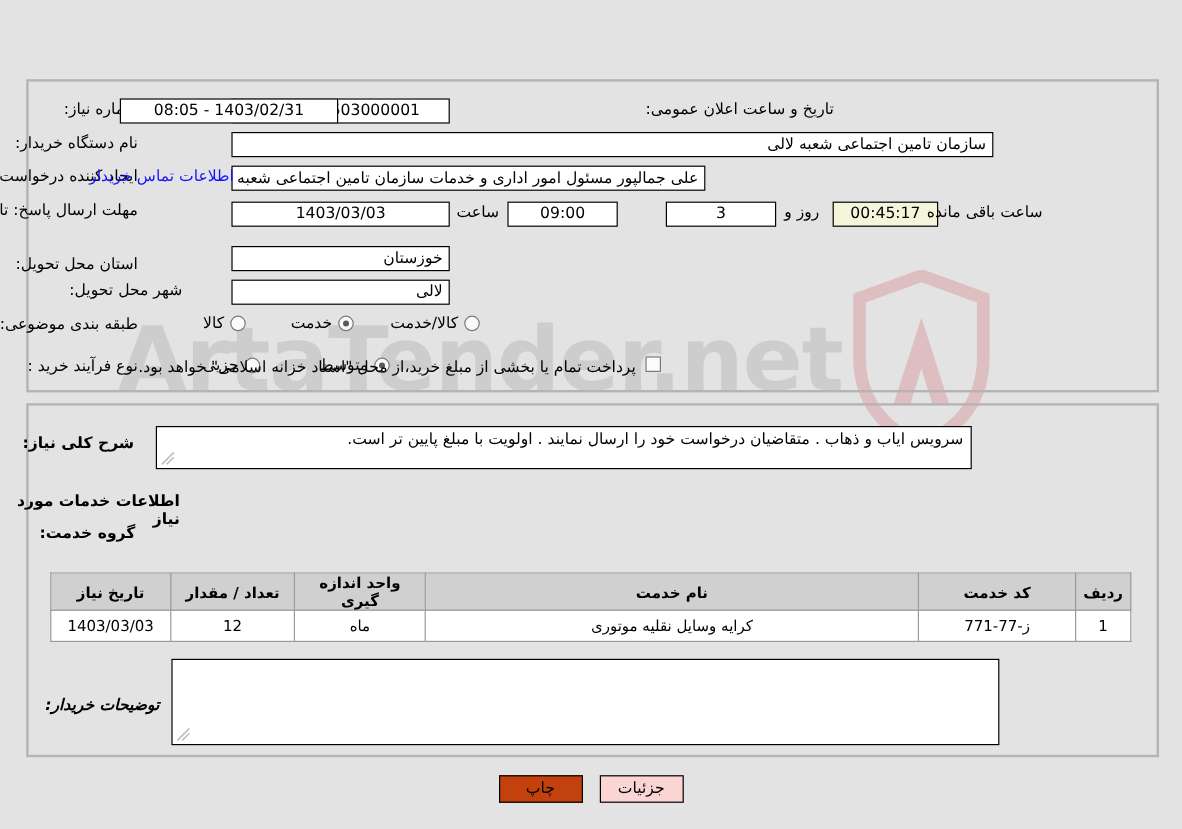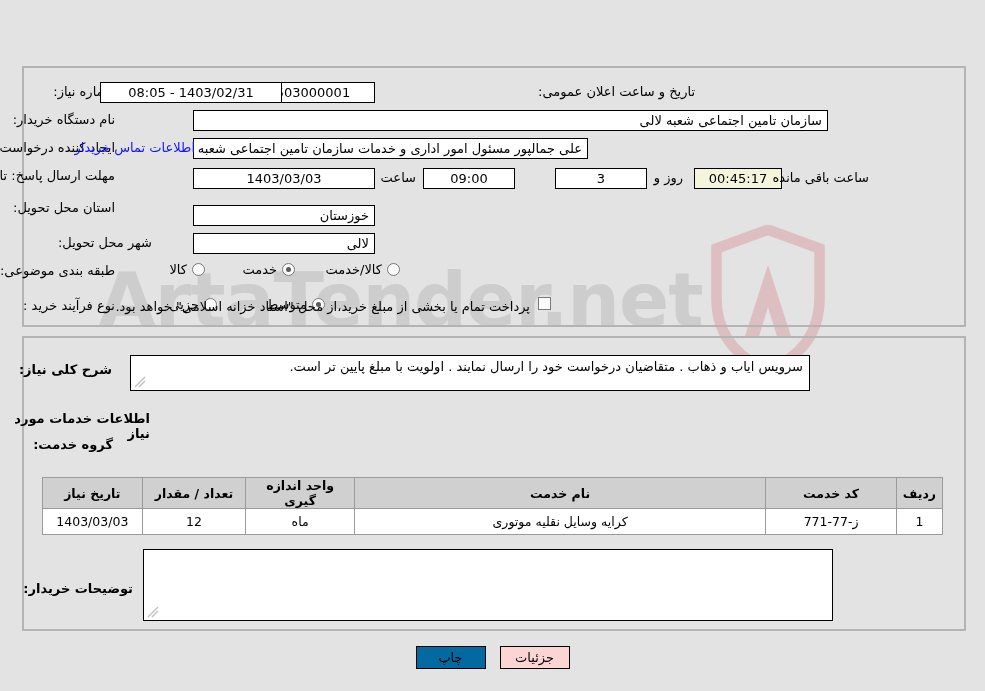--- a/index.html
+++ b/index.html
@@ -206,21 +206,21 @@
   .btn {
     border: 1px solid #000;
     font-size: 13px;
     padding: 3px 0;
     width: 70px;
     text-align: center;
     cursor: pointer;
     color: #000;
   }
   .btn.back  { background: #fbd4d4; }
-  .btn.print { background: #0369a1; }
+  .btn.print { background: #c2410c; }
 </style>
 </head>
 <body>
 
 <div id="root">
 
   <div class="watermark">
     <div class="wm-inner">
       <svg class="wm-shield" viewBox="0 0 100 128">
         <path d="M50 4 L94 20 L94 62 C94 96 74 114 50 124 C26 114 6 96 6 62 L6 20 Z" fill="none" stroke="rgba(210,110,120,0.30)" stroke-width="9"></path>
@@ -259,21 +259,21 @@
     <span class="flabel">مهلت ارسال پاسخ: تا تاریخ:</span>
   </div>
   <div class="fbox center" style="position:absolute; right:610px; top:168px; width:182px; z-index:5;">1403/03/03</div>
   <span class="inline-txt" style="position:absolute; right:563px; top:170px; z-index:5;">ساعت</span>
   <div class="fbox center" style="position:absolute; right:470px; top:168px; width:92px; z-index:5;">09:00</div>
   <div class="fbox center" style="position:absolute; right:338px; top:168px; width:92px; z-index:5;">3</div>
   <span class="inline-txt" style="position:absolute; right:296px; top:170px; z-index:5;">روز و</span>
   <div class="fbox cream" style="position:absolute; right:203px; top:168px; width:88px; z-index:5;">00:45:17</div>
   <span class="inline-txt" style="position:absolute; right:110px; top:170px; z-index:5;">ساعت باقی مانده</span>
 
-  <div class="frow" style="right:870px; top:199px;align-items:flex-end;">
+  <div class="frow" style="right:870px; top:212px;align-items:flex-end;">
     <span class="flabel">استان محل تحویل:</span>
   </div>
   <div class="fbox right" style="position:absolute; right:610px; top:205px; width:182px; z-index:5;">خوزستان</div>
 
   <div class="frow" style="right:833px; top:234px;align-items:flex-end;">
     <span class="flabel">شهر محل تحویل:</span>
   </div>
   <div class="fbox right" style="position:absolute; right:610px; top:233px; width:182px; z-index:5;">لالی</div>
 
   <div class="frow" style="right:870px; top:262px;">
@@ -349,21 +349,21 @@
         <td>1</td>
         <td>ز-77-771</td>
         <td>کرایه وسایل نقلیه موتوری</td>
         <td>ماه</td>
         <td>12</td>
         <td>1403/03/03</td>
       </tr>
     </tbody>
   </table>
 
-  <div class="section-title" style="right:852px; top:581px;">توضیحات خریدار:</div>
+  <div class="section-title" style="right:852px; top:581px;font-style:italic;">توضیحات خریدار:</div>
   <div class="ta" style="position:absolute; right:152px; top:549px; width:690px; height:72px; z-index:5;">
     <span></span>
     <svg class="grip" viewBox="0 0 12 12">
       <line x1="1" y1="11" x2="11" y2="1" stroke="#888" stroke-width="1.3"></line>
       <line x1="5" y1="11" x2="11" y2="5" stroke="#888" stroke-width="1.3"></line>
     </svg>
   </div>
 
   <div class="btnbar">
     <div class="btn back">جزئیات</div>

